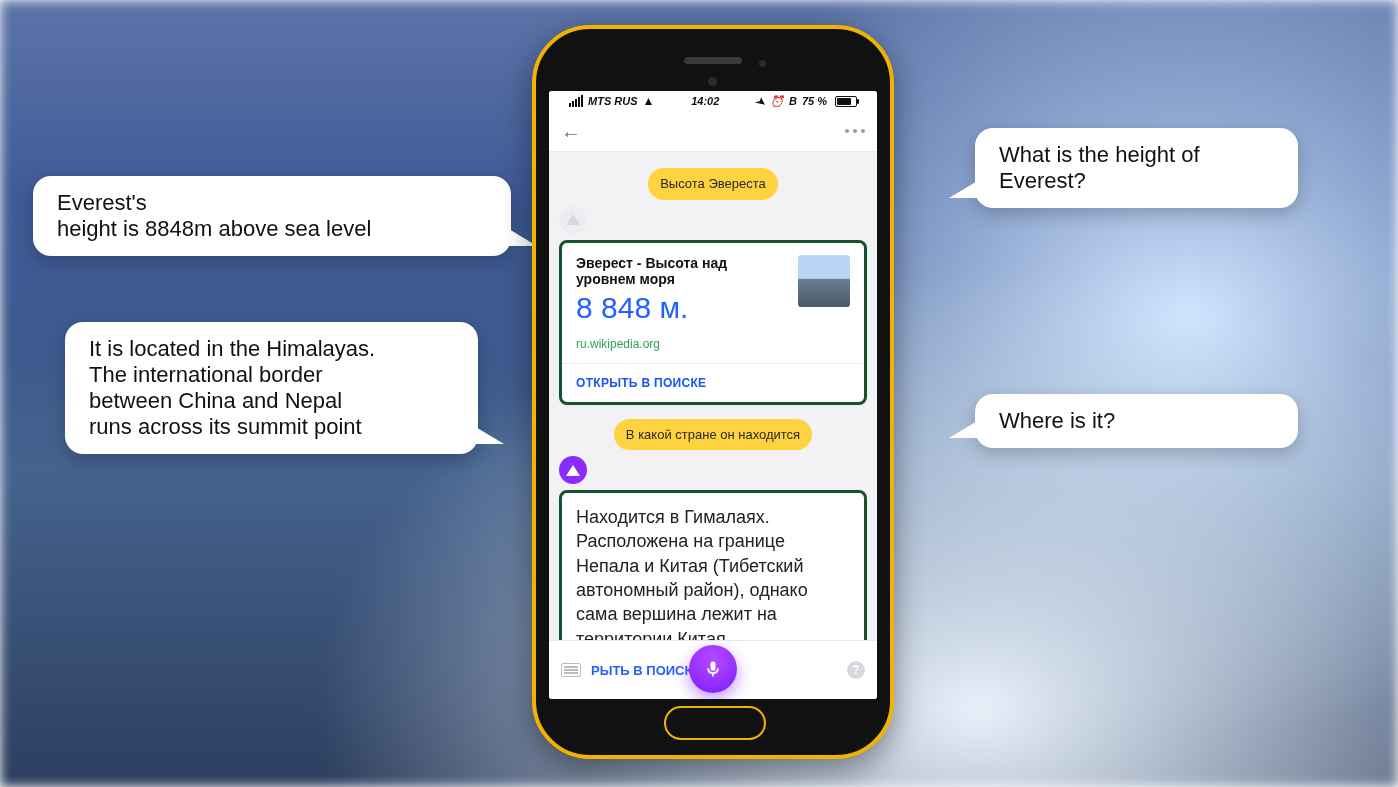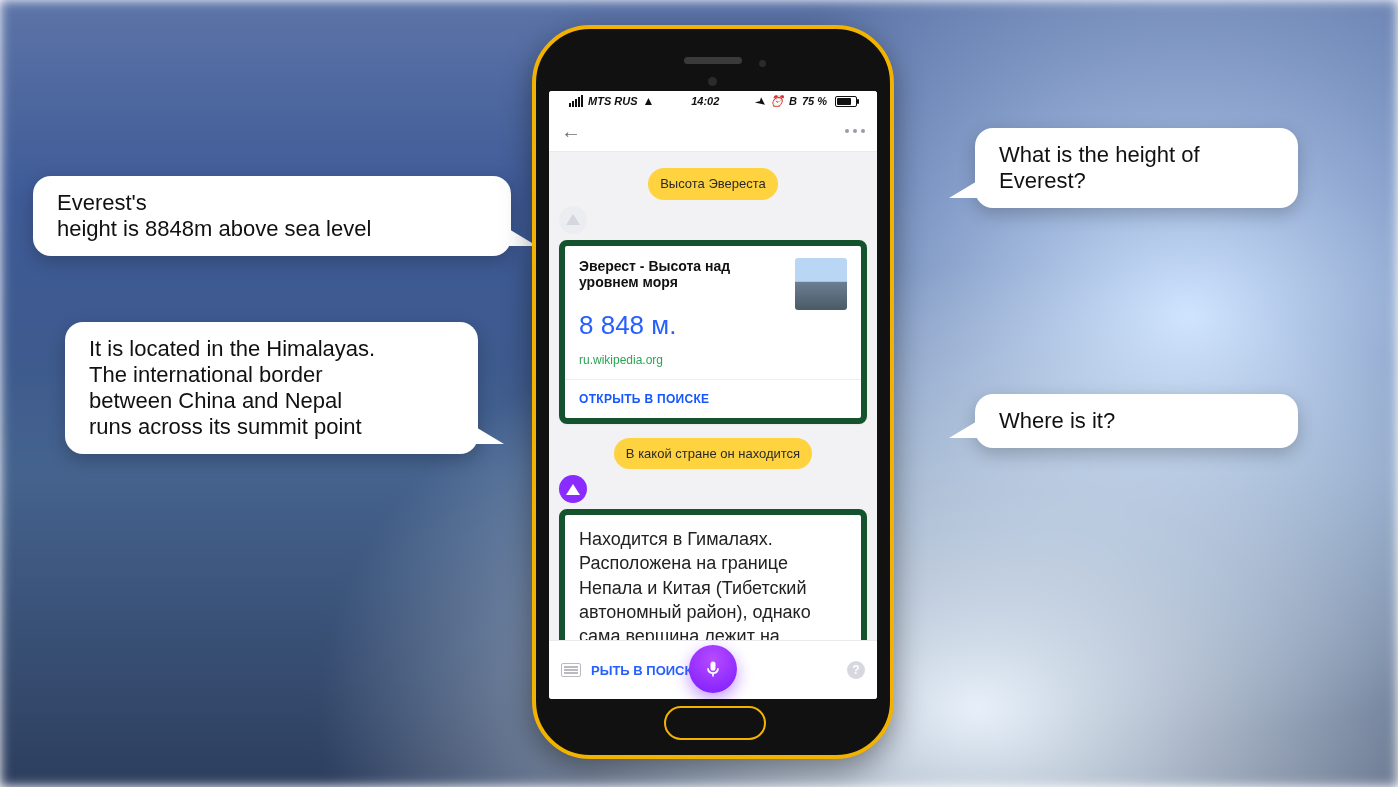--- a/index.html
+++ b/index.html
@@ -49,25 +49,25 @@
   .row.l{justify-content:flex-start;align-items:flex-end;gap:8px}
   .bubble{max-width:240px;padding:8px 12px;border-radius:18px;font-size:13px;line-height:1.2}
   .bubble.user{background:#ffd23f;color:#2a2a2a;font-weight:500}
   .avatar{width:28px;height:28px;border-radius:50%;display:flex;align-items:center;justify-content:center}
   .avatar.grey{background:#ecedf1}
   .avatar.purple{background:#8a2bff}
   .tri{width:0;height:0;border-left:7px solid transparent;border-right:7px solid transparent}
   .avatar.grey .tri{border-bottom:11px solid #d5d6df}
   .avatar.purple .tri{border-bottom:11px solid #fff}
 
-  .card{background:#fff;border:6px solid #14532d;border-radius:8px;padding:12px 14px;box-shadow:0 1px 2px rgba(0,0,0,.04)}
+  .card{background:#fff;border:3px solid #14532d;border-radius:8px;padding:12px 14px;box-shadow:0 1px 2px rgba(0,0,0,.04)}
   .c1-head{display:flex;gap:10px}
   .c1-txt{flex:1}
   .c1-title{font-size:14px;font-weight:600;color:#111}
-  .c1-val{font-size:26px;font-weight:500;color:#2660ff;margin-top:20px}
+  .c1-val{font-size:30px;font-weight:500;color:#2660ff;margin-top:4px}
   .thumb{width:52px;height:52px;border-radius:3px;background:linear-gradient(180deg,#b9d6f4 45%,#6b7f93 46%,#4a5a66 100%)}
   .src{color:#2ba554;font-size:12px;margin-top:12px}
   .divider{height:1px;background:#eceef2;margin:12px -14px}
   .openlink{color:#1556ff;font-size:12px;font-weight:700;letter-spacing:.3px}
 
   .c2-body{font-size:18px;color:#222;line-height:1.35}
 
   
   .inputbar{position:absolute;left:0;right:0;bottom:0;height:58px;background:#fff;border-top:1px solid #e9e9ee;display:flex;align-items:center;padding:0 12px;color:#2660ff;font-size:13px;font-weight:700}
   .kbd{width:18px;height:12px;border:1.5px solid #b9bac2;border-radius:2px;margin-right:10px;position:relative}

